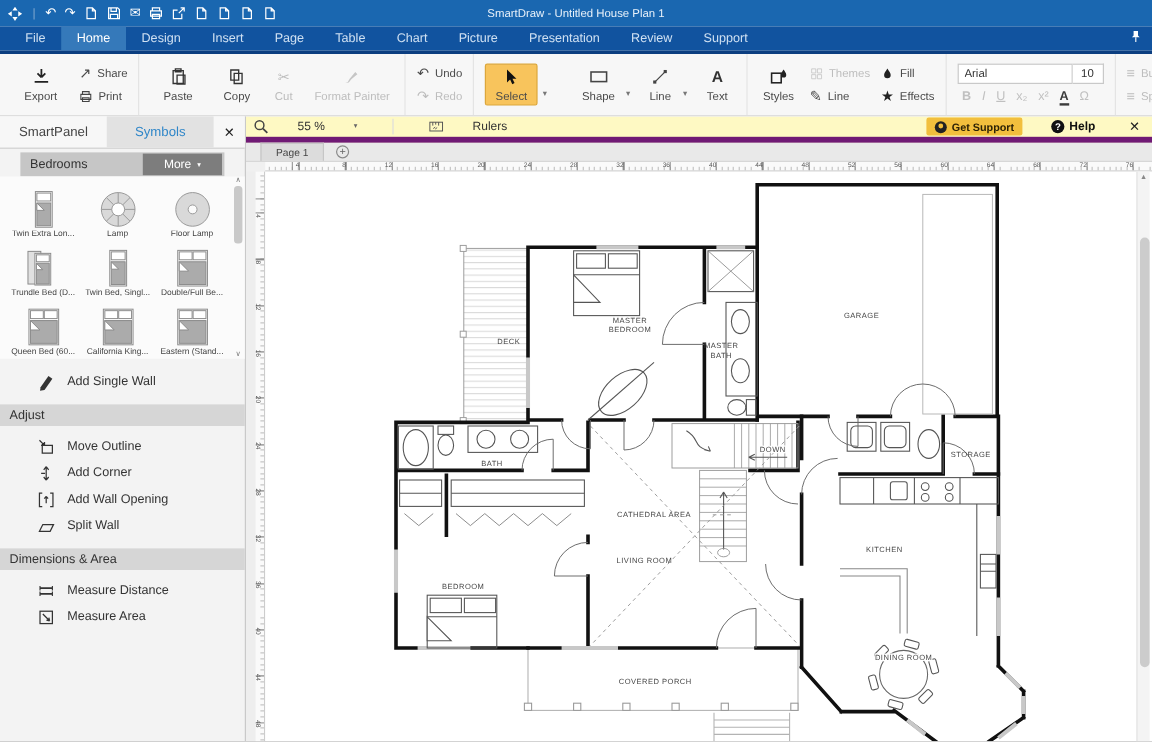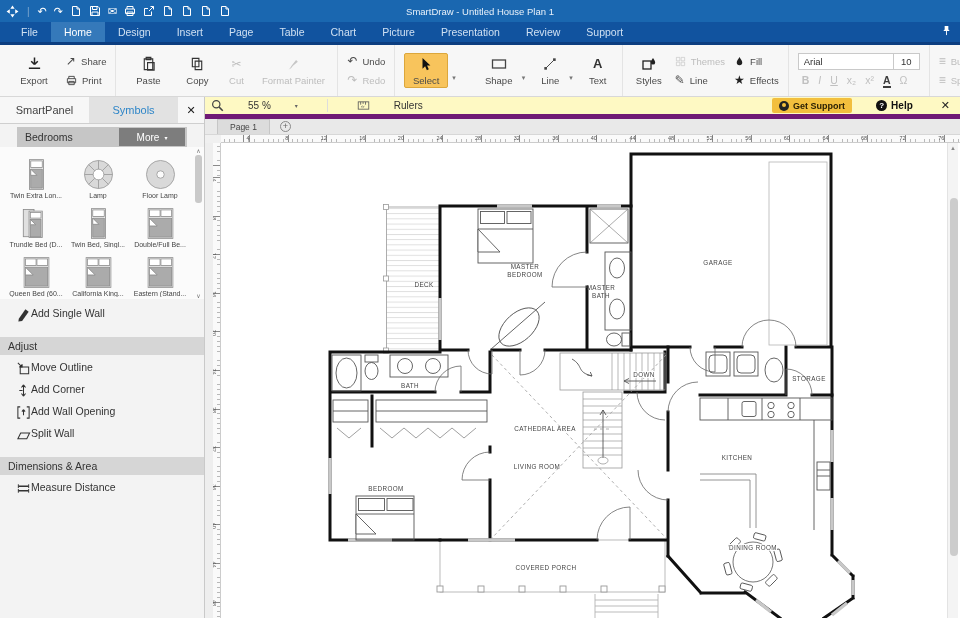--- a/index.html
+++ b/index.html
@@ -54,21 +54,21 @@
   .pclose{width:26px;display:flex;align-items:center;justify-content:center;color:#222;font-size:11px;font-weight:bold}
   .catbar{height:20px;margin:3px 17px 0;background:#c6c6c6;display:flex;align-items:center;padding-left:8px;font-size:10.5px;color:#333;position:relative}
   .morebtn{position:absolute;right:2px;top:1px;bottom:1px;width:66px;background:#7d7d7d;color:#fff;display:flex;align-items:center;justify-content:center;gap:5px;font-size:10px}
   .symwrap{position:relative;background:#fbfbfb;height:152px}
   .symgrid{display:flex;flex-wrap:wrap;padding:3px 0 0 5px}
   .symcell{width:62px;height:49px;display:flex;flex-direction:column;align-items:center;justify-content:flex-end}
   .symcell svg{width:33px;height:33px;margin-bottom:1px}
   .symcap{font-size:7px;color:#444;max-width:60px;white-space:nowrap;overflow:hidden;text-align:center}
   .gsb{position:absolute;right:1px;top:0;bottom:0;width:9px;display:flex;flex-direction:column;align-items:center;font-size:6px;color:#777}
   .gsb .gthumb{width:7px;height:48px;background:#c9c9c9;border-radius:3px;margin-top:1px}
-  .prow{display:flex;padding-left:16px;height:22px;font-size:10.5px;color:#333}
+  .prow{display:flex;align-items:center;gap:10px;padding-left:31px;height:22px;font-size:10.5px;color:#333}
   .prow svg{width:15px;height:15px;color:#333}
   .phead{height:18px;background:#d6d6d6;display:flex;align-items:center;padding-left:8px;font-size:10.5px;color:#333;margin:8px 0 6px}
 
   
   .canvas-area{flex:1;position:relative;background:#eee;overflow:hidden}
   .ctoolbar{height:22px;background:#fef9c3;border-bottom:5px solid #701a75;display:flex;align-items:center;padding:0 6px;gap:24px}
   .ctoolbar .zoomtxt{font-size:10px;color:#333}
   .cdiv{width:1px;height:13px;background:#ddd;margin:0 5px}
   .spacer{flex:1}
   .support-pill{display:flex;align-items:center;gap:4px;background:#f2bf3d;border-radius:2px;height:15px;padding:0 7px;font-size:9px;font-weight:bold;color:#2c2205}
@@ -574,20 +574,26 @@
           <span>Split Wall</span>
         </div>
 
       <div class="phead">Dimensions &amp; Area</div>
       <div class="prow">
           <svg>
             <use href="#i-measure-dist"></use>
           </svg>
           <span>Measure Distance</span>
         </div>
+      <div class="prow">
+          <svg>
+            <use href="#i-measure-area"></use>
+          </svg>
+          <span>Measure Area</span>
+        </div>
     </div>
 
     <div class="canvas-area">
       <div class="ctoolbar">
         <svg width="13" height="13" style="color:#444">
             <use href="#i-magnifier"></use>
           </svg>
         <span class="zoomtxt">55 %</span>
         <span style="font-size:6px;color:#666">▾</span>
         <div class="cdiv"></div>

